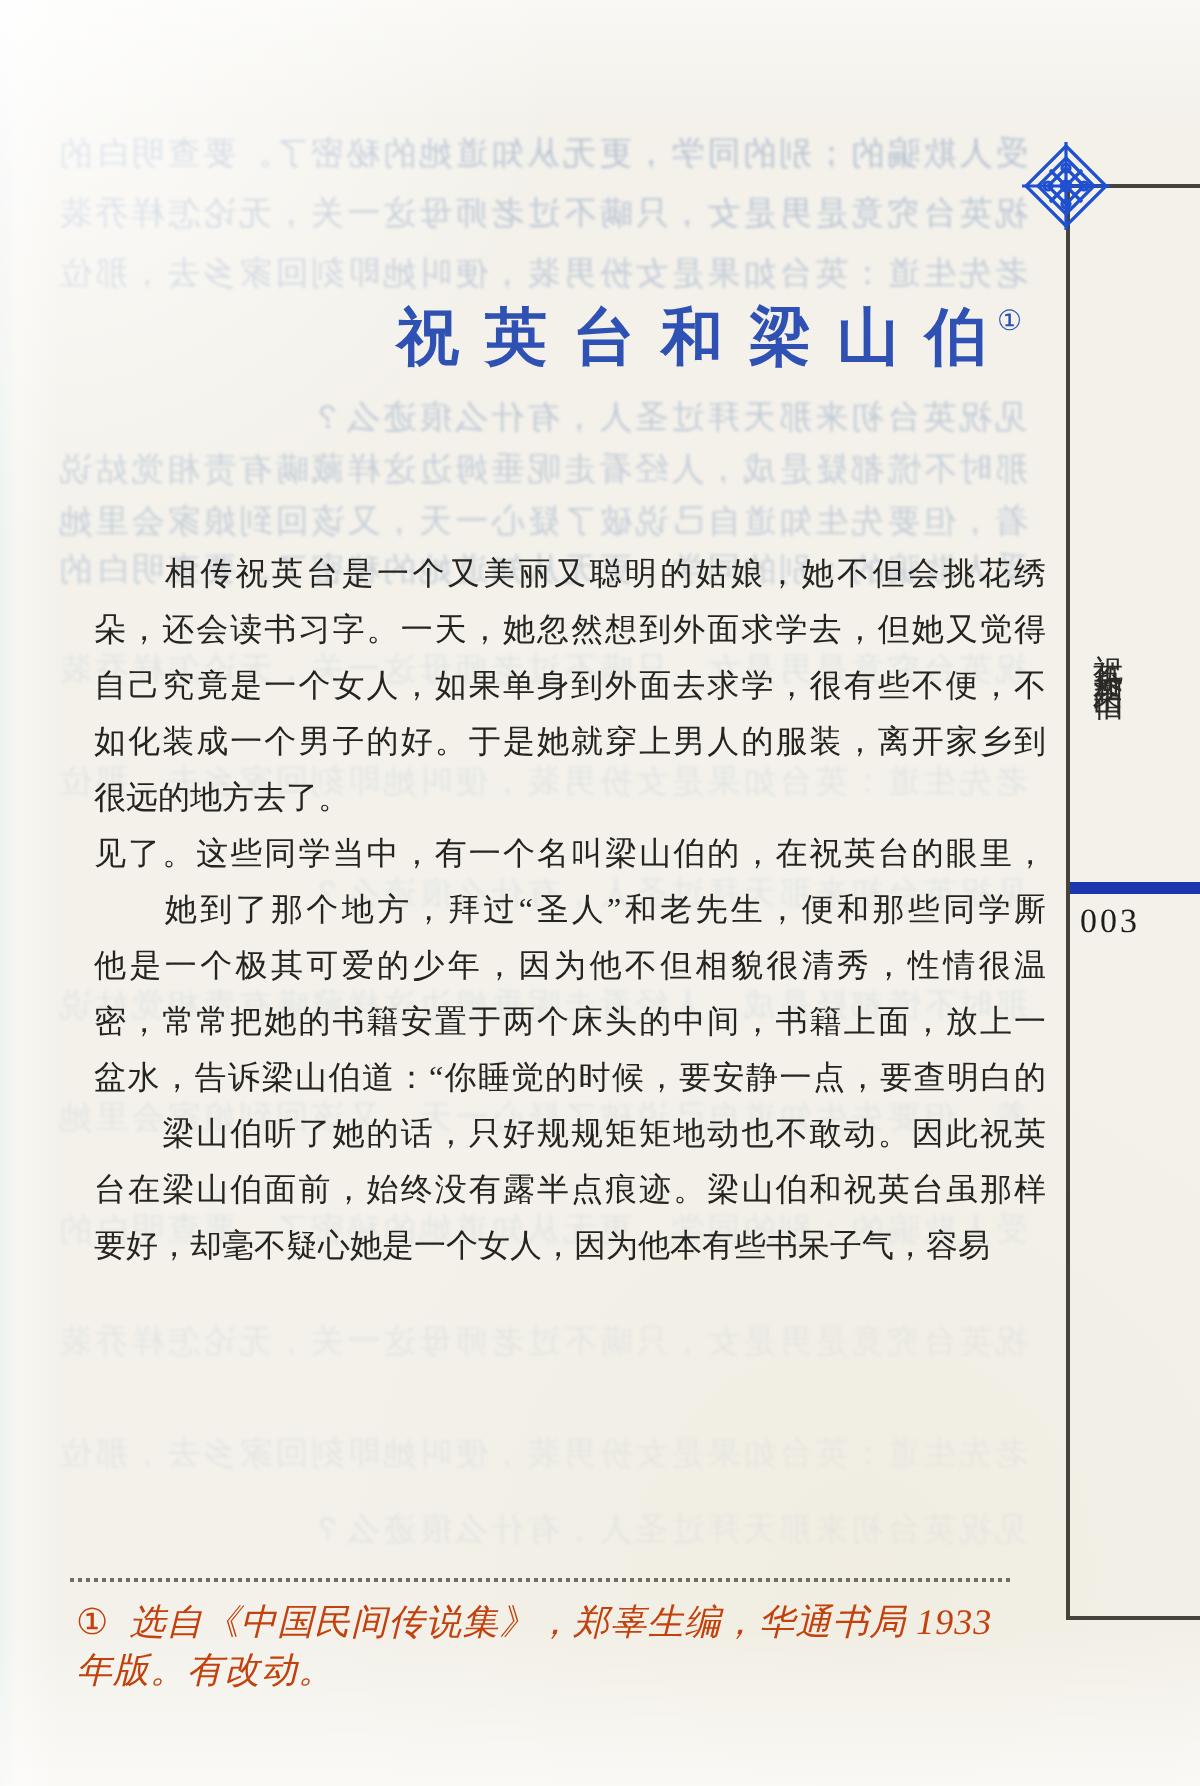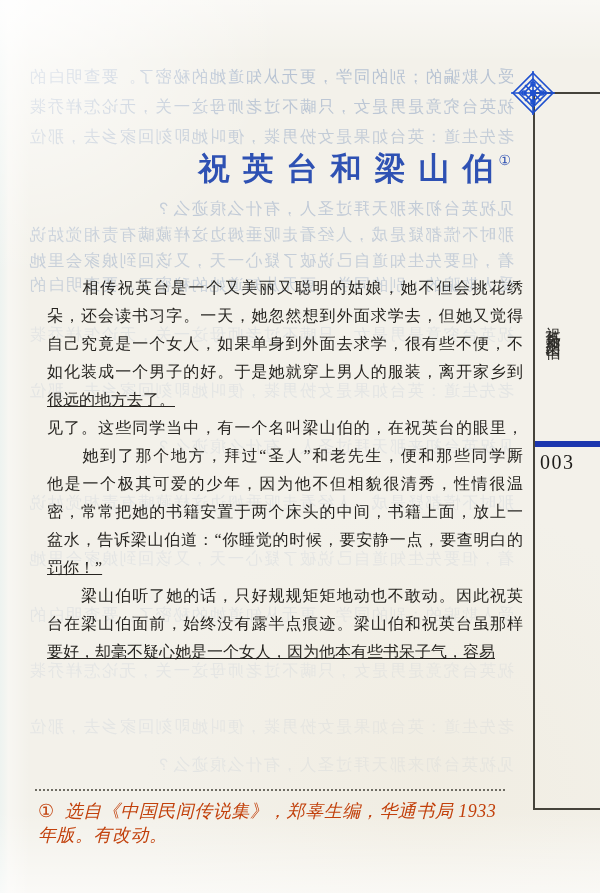--- a/index.html
+++ b/index.html
@@ -28,42 +28,42 @@
     text-align:right;font-size:31px;font-weight:600;letter-spacing:13px;
     color:var(--title-blue,#2e51b3);white-space:nowrap;}
   .title .note{font-size:14px;letter-spacing:0;vertical-align:14px;margin-left:-8px;font-weight:400;}
 
   
   .body-text{position:absolute;left:35px;top:274px;width:476px;z-index:3;
     color:var(--body-text,#262420);font-size:16px;margin-left:12px;}
   .bline{height:28px;line-height:28px;overflow:hidden;
     text-align:justify;text-align-last:justify;text-justify:inter-character;
     word-break:break-all;white-space:normal;}
-  .bline.last{text-align-last:left;text-decoration:underline;}
+  .bline.last{text-align-last:left;}
 
   
   .fsep{position:absolute;left:35px;top:789px;width:470px;height:0;z-index:3;
     border-top:2px dotted #6f6d64;}
   .footnote{position:absolute;left:38px;top:799px;width:470px;z-index:3;
     font-style:italic;font-size:18px;color:#c2410c;letter-spacing:.5px;}
   .footnote .fmark{font-style:normal;margin-right:10px;}
 
   
   .vrule{position:absolute;left:533px;top:92px;width:2px;height:718px;background:var(--frame,#45433b);z-index:4;}
   .hrule-top{position:absolute;left:534px;top:92px;width:66px;height:2px;background:var(--frame,#45433b);z-index:4;}
   .hrule-bottom{position:absolute;left:535px;top:808px;width:65px;height:2px;background:var(--frame,#45433b);z-index:4;}
   .ornament{position:absolute;left:511px;top:71px;z-index:5;}
 
   .side-label{position:absolute;left:543px;top:315px;z-index:4;
     writing-mode:vertical-rl;text-orientation:upright;
     font-size:15px;letter-spacing:3px;color:#2b2a26;}
   .accent-bar{position:absolute;left:535px;top:441px;width:65px;height:6px;
     background:var(--accent,#1c36ae);z-index:4;}
   .pagenum{position:absolute;left:540px;top:451px;z-index:4;
-    font-size:20px;letter-spacing:1.5px;color:#1e1d1a;}
+    font-size:17px;letter-spacing:1.5px;color:#1e1d1a;}
 </style>
 </head>
 <body>
 
 <div class="page">
 
   <div class="bleed-layer" id="bleed">
       <div class="bleed-line" style="top: 66px; opacity: 0.5;">受人欺骗的；别的同学，更无从知道她的秘密了。要查明白的</div>
       <div class="bleed-line" style="top: 96px; opacity: 0.46;">祝英台究竟是男是女，只瞒不过老师母这一关，无论怎样乔装</div>
       <div class="bleed-line" style="top: 126px; opacity: 0.4;">老先生道：英台如果是女扮男装，便叫她即刻回家乡去，那位</div>
@@ -89,21 +89,20 @@
       <div class="bline">　　相传祝英台是一个又美丽又聪明的姑娘，她不但会挑花绣</div>
       <div class="bline">朵，还会读书习字。一天，她忽然想到外面求学去，但她又觉得</div>
       <div class="bline">自己究竟是一个女人，如果单身到外面去求学，很有些不便，不</div>
       <div class="bline">如化装成一个男子的好。于是她就穿上男人的服装，离开家乡到</div>
       <div class="bline last">很远的地方去了。</div>
       <div class="bline">见了。这些同学当中，有一个名叫梁山伯的，在祝英台的眼里，</div>
       <div class="bline">　　她到了那个地方，拜过“圣人”和老先生，便和那些同学厮</div>
       <div class="bline">他是一个极其可爱的少年，因为他不但相貌很清秀，性情很温</div>
       <div class="bline">密，常常把她的书籍安置于两个床头的中间，书籍上面，放上一</div>
       <div class="bline">盆水，告诉梁山伯道：“你睡觉的时候，要安静一点，要查明白的</div>
-      <div class="bline last">罚你！”</div>
       <div class="bline">　　梁山伯听了她的话，只好规规矩矩地动也不敢动。因此祝英</div>
       <div class="bline">台在梁山伯面前，始终没有露半点痕迹。梁山伯和祝英台虽那样</div>
       <div class="bline last">要好，却毫不疑心她是一个女人，因为他本有些书呆子气，容易</div>
     </div>
 
   <div class="fsep"></div>
   <div class="footnote">
     <span class="fmark">①</span><span>选自《中国民间传说集》，郑辜生编，华通书局 1933 年版。有改动。</span>
   </div>
 

